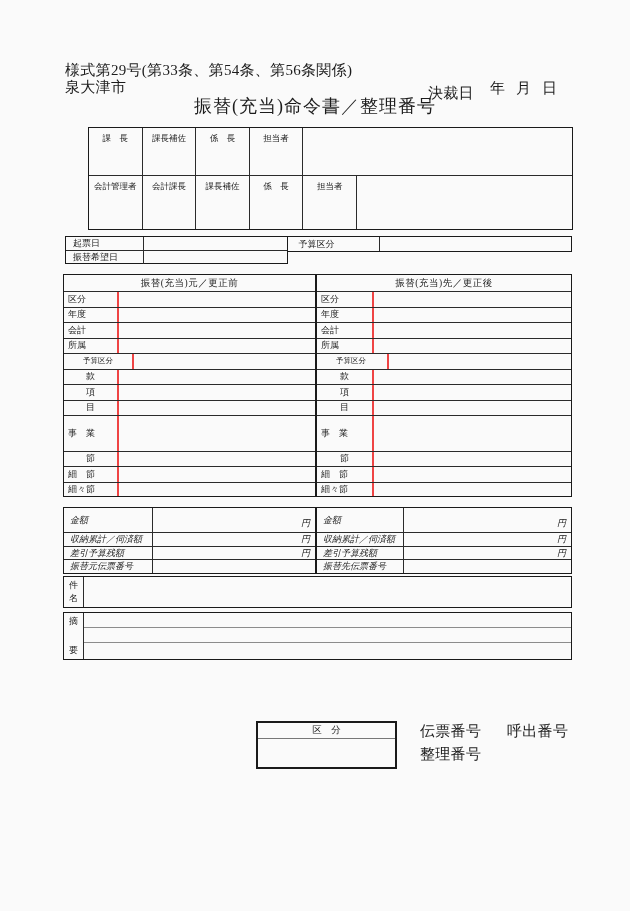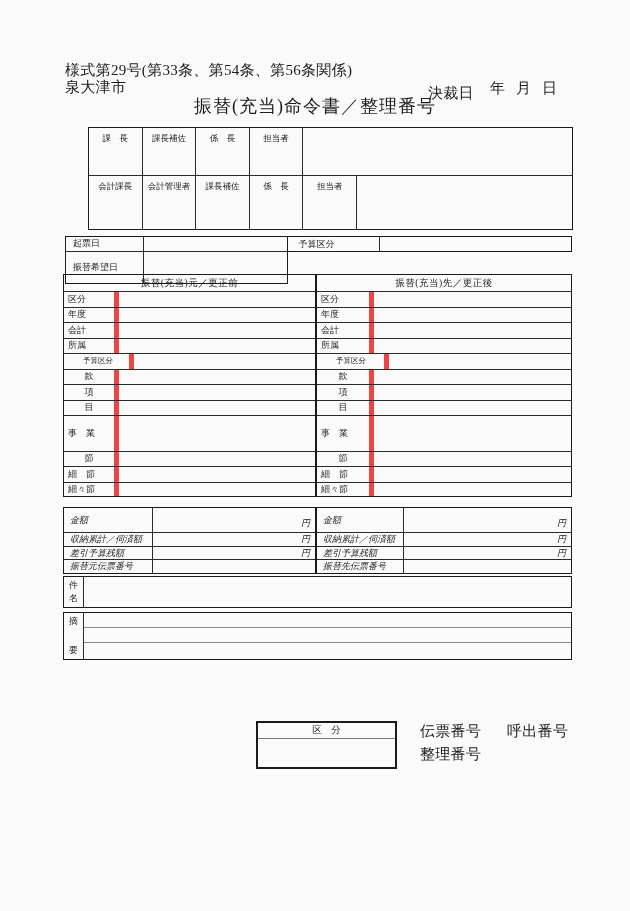--- a/index.html
+++ b/index.html
@@ -19,39 +19,39 @@
   
   .aprv { left:88px; top:127px; width:485px; height:103px; border:1.5px solid #1a1a1a; display:flex; flex-direction:column; }
   .aprv-row { display:flex; }
   .aprv-row.r1 { height:48px; border-bottom:1px solid #2b2b2b; }
   .aprv-row.r2 { flex:1; }
   .aprv-cell { width:53.6px; border-right:1px solid #2b2b2b; font-size:8.5px;
                display:flex; justify-content:center; padding-top:5px; }
   .aprv-fill { flex:1; }
 
   
-  .entryA { left:65px; top:236px; width:223px; height:48px; border:1.5px solid #1a1a1a; display:flex; flex-direction:column; }
+  .entryA { left:65px; top:236px; width:223px; height:28px; border:1.5px solid #1a1a1a; display:flex; flex-direction:column; }
   .entryA .er { display:flex; height:14.5px; }
   .entryA .er.first { border-bottom:1px solid #2b2b2b; }
   .entryA .er.second { flex:1; }
   .er-lbl { width:78px; border-right:1px solid #2b2b2b; font-size:9px; display:flex; align-items:center; padding-left:7px; }
   .er-val { flex:1; }
   .entryB { left:286.5px; top:236px; width:285.5px; height:16px; border:1.5px solid #1a1a1a; border-left:none; display:flex; }
   .entryB .er-lbl { width:93px; padding-left:12px; }
 
   
   .maint { left:63px; top:274px; width:509px; height:223px; border:1.8px solid #1a1a1a; display:flex; }
   .mt-half { display:flex; flex-direction:column; width:253px; }
   .mt-half.left { border-right:2px solid #1a1a1a; }
   .mt-half.right { flex:1; }
   .mt-head { height:17px; border-bottom:1px solid #2b2b2b; font-size:9.5px; display:flex; align-items:center; justify-content:center; letter-spacing:0.5px; }
   .mt-row { display:flex; height:15.5px; border-bottom:1px solid #2b2b2b; }
   .mt-row.tall { height:35.5px; }
   .mt-row.last { border-bottom:none; flex:1; }
-  .mt-lbl { width:55px; border-right:5px solid #ef4444; font-size:9px; display:flex; align-items:center; padding-left:4px; }
+  .mt-lbl { width:55px; border-right:2px solid #ef4444; font-size:9px; display:flex; align-items:center; padding-left:4px; }
   .mt-half.right .mt-lbl { width:57px; }
   .mt-lbl.c { justify-content:center; padding-left:0; }
   .mt-lbl.sm { font-size:7.5px;margin-left:15px; }
   .mt-val { flex:1; }
 
   
   .amt { left:63px; top:507px; width:509px; height:67px; border:1.8px solid #1a1a1a; display:flex; }
   .amt-half { display:flex; flex-direction:column; width:253px;font-style:italic; }
   .amt-half.left { border-right:2px solid #1a1a1a; }
   .amt-half.right { flex:1; }
@@ -99,22 +99,22 @@
 
   <div class="abs aprv">
     <div class="aprv-row r1">
       <div class="aprv-cell">課　長</div>
       <div class="aprv-cell">課長補佐</div>
       <div class="aprv-cell">係　長</div>
       <div class="aprv-cell">担当者</div>
       <div class="aprv-fill"></div>
     </div>
     <div class="aprv-row r2">
+      <div class="aprv-cell">会計管理者</div>
       <div class="aprv-cell">会計課長</div>
-      <div class="aprv-cell">会計管理者</div>
       <div class="aprv-cell">課長補佐</div>
       <div class="aprv-cell">係　長</div>
       <div class="aprv-cell">担当者</div>
       <div class="aprv-fill"></div>
     </div>
   </div>
 
   <div class="abs entryA">
     <div class="er first">
       <div class="er-lbl">起票日</div>

